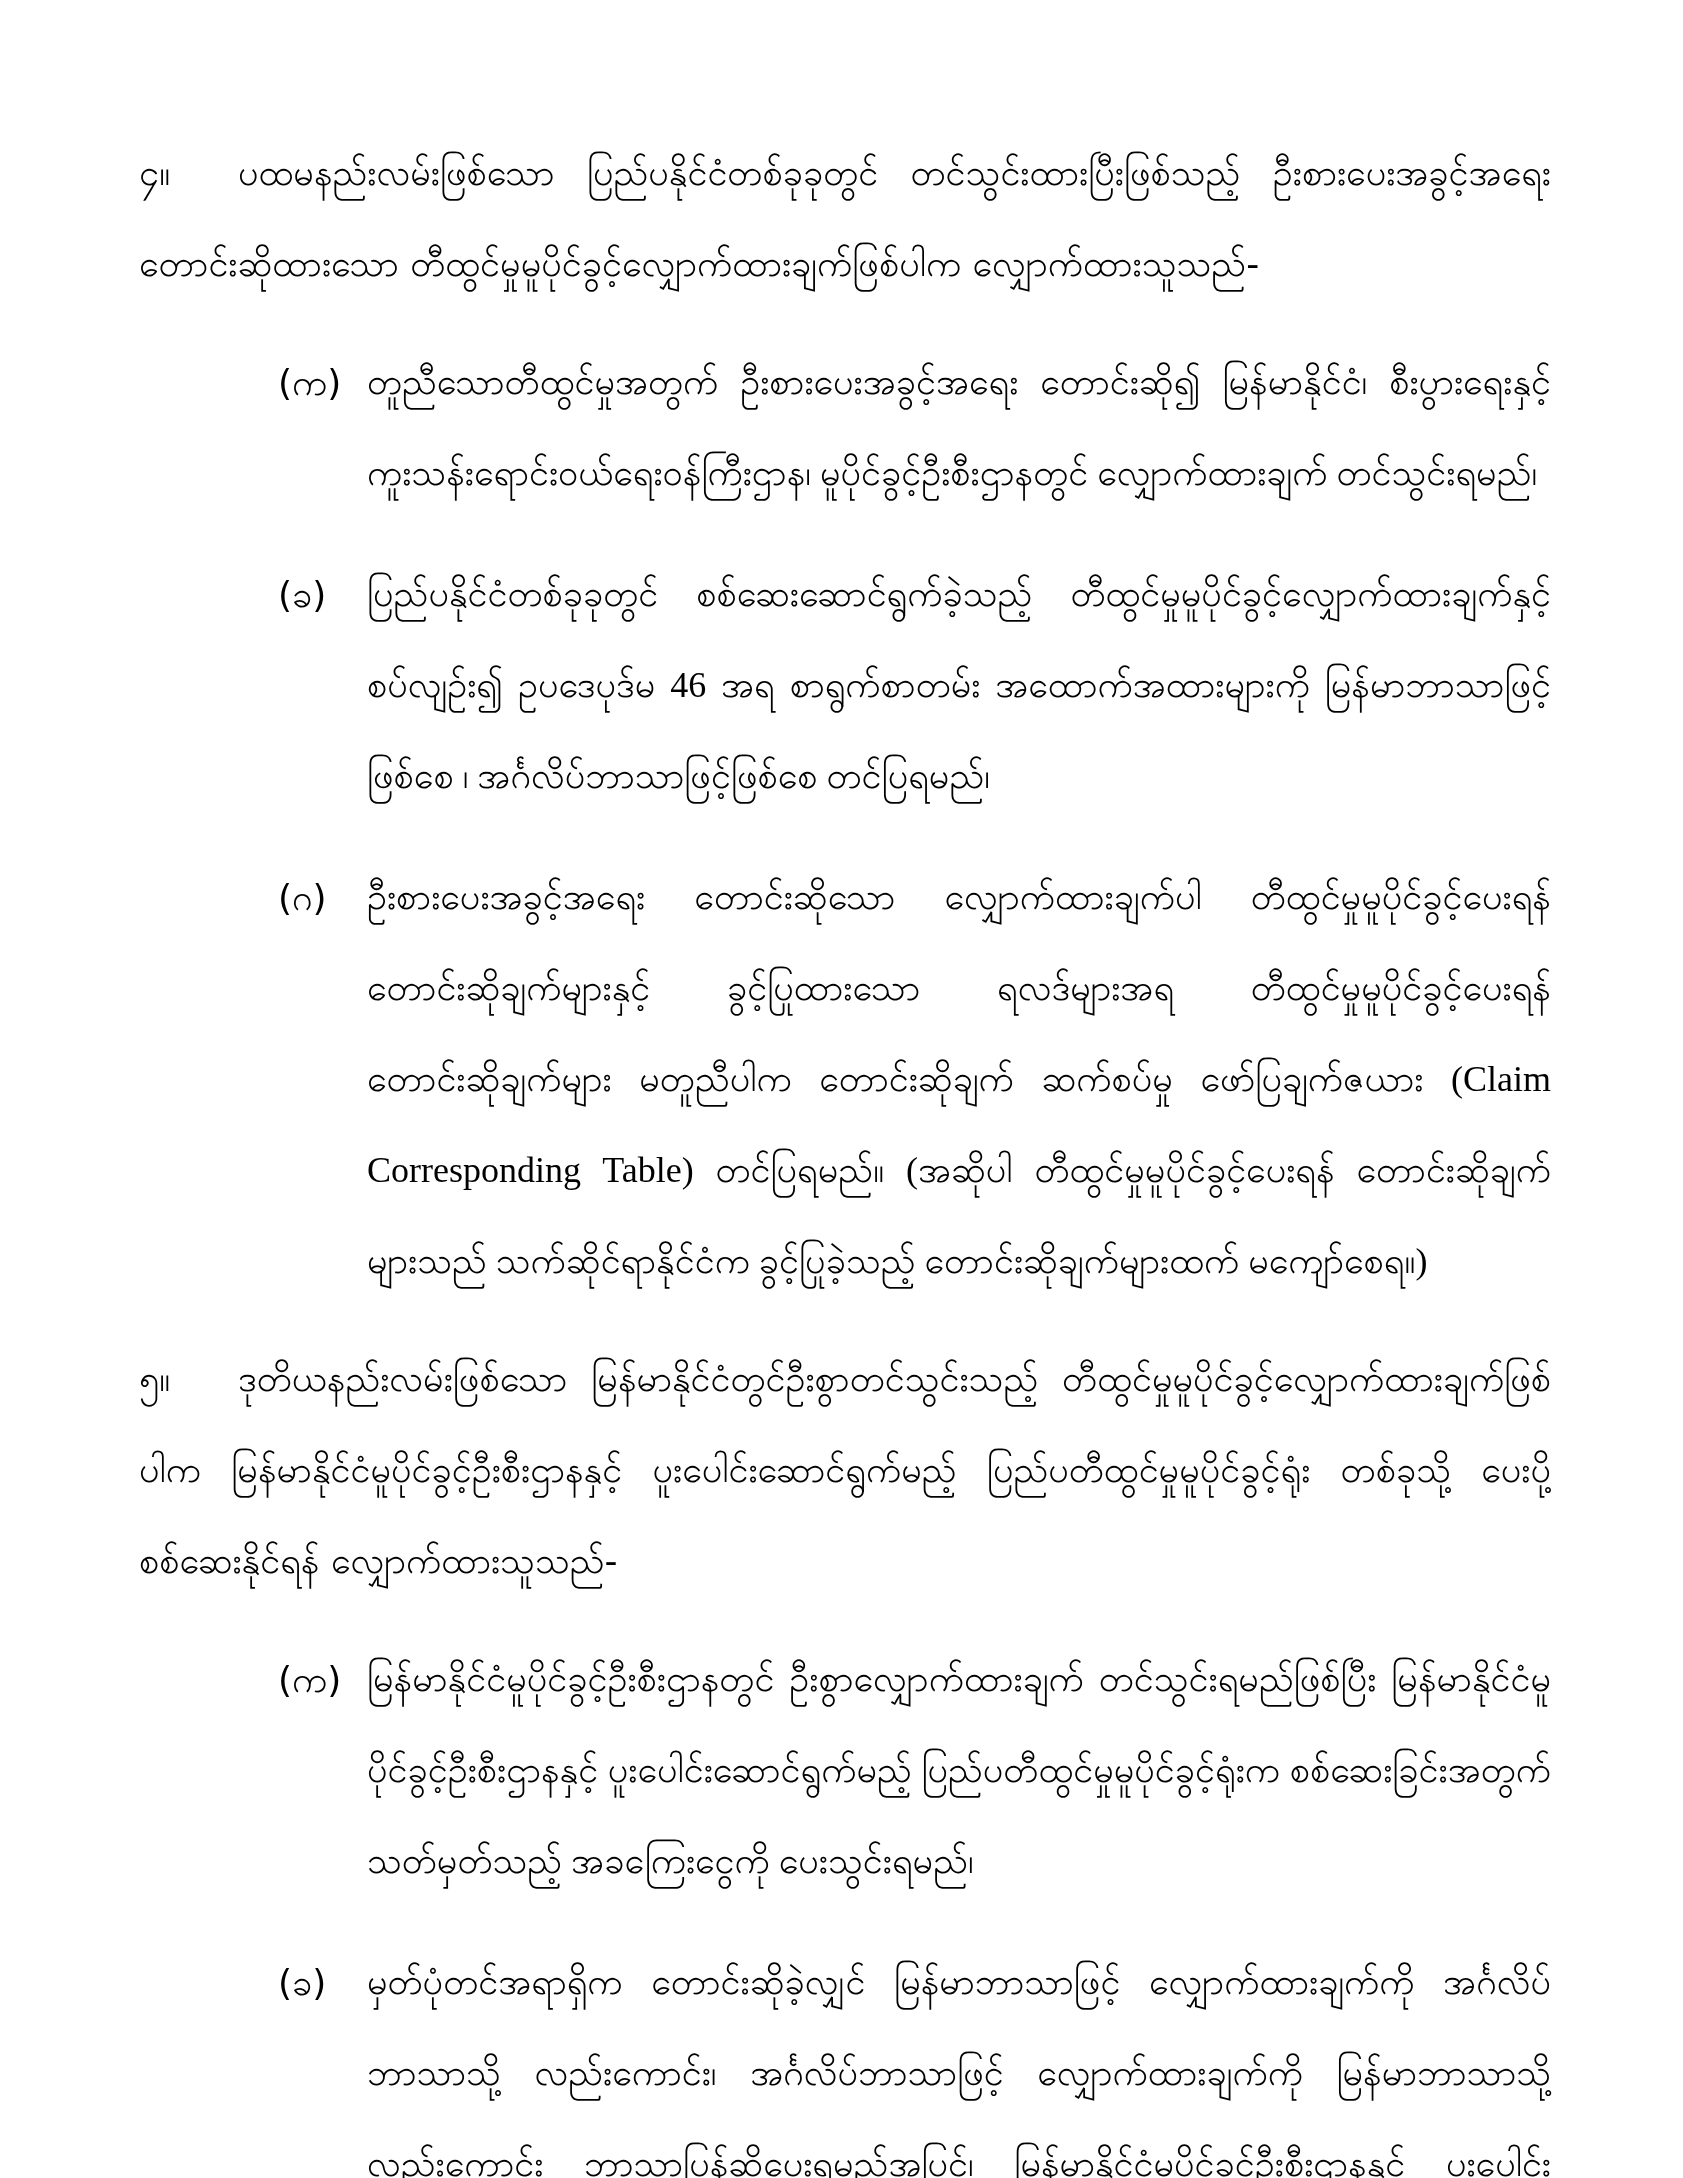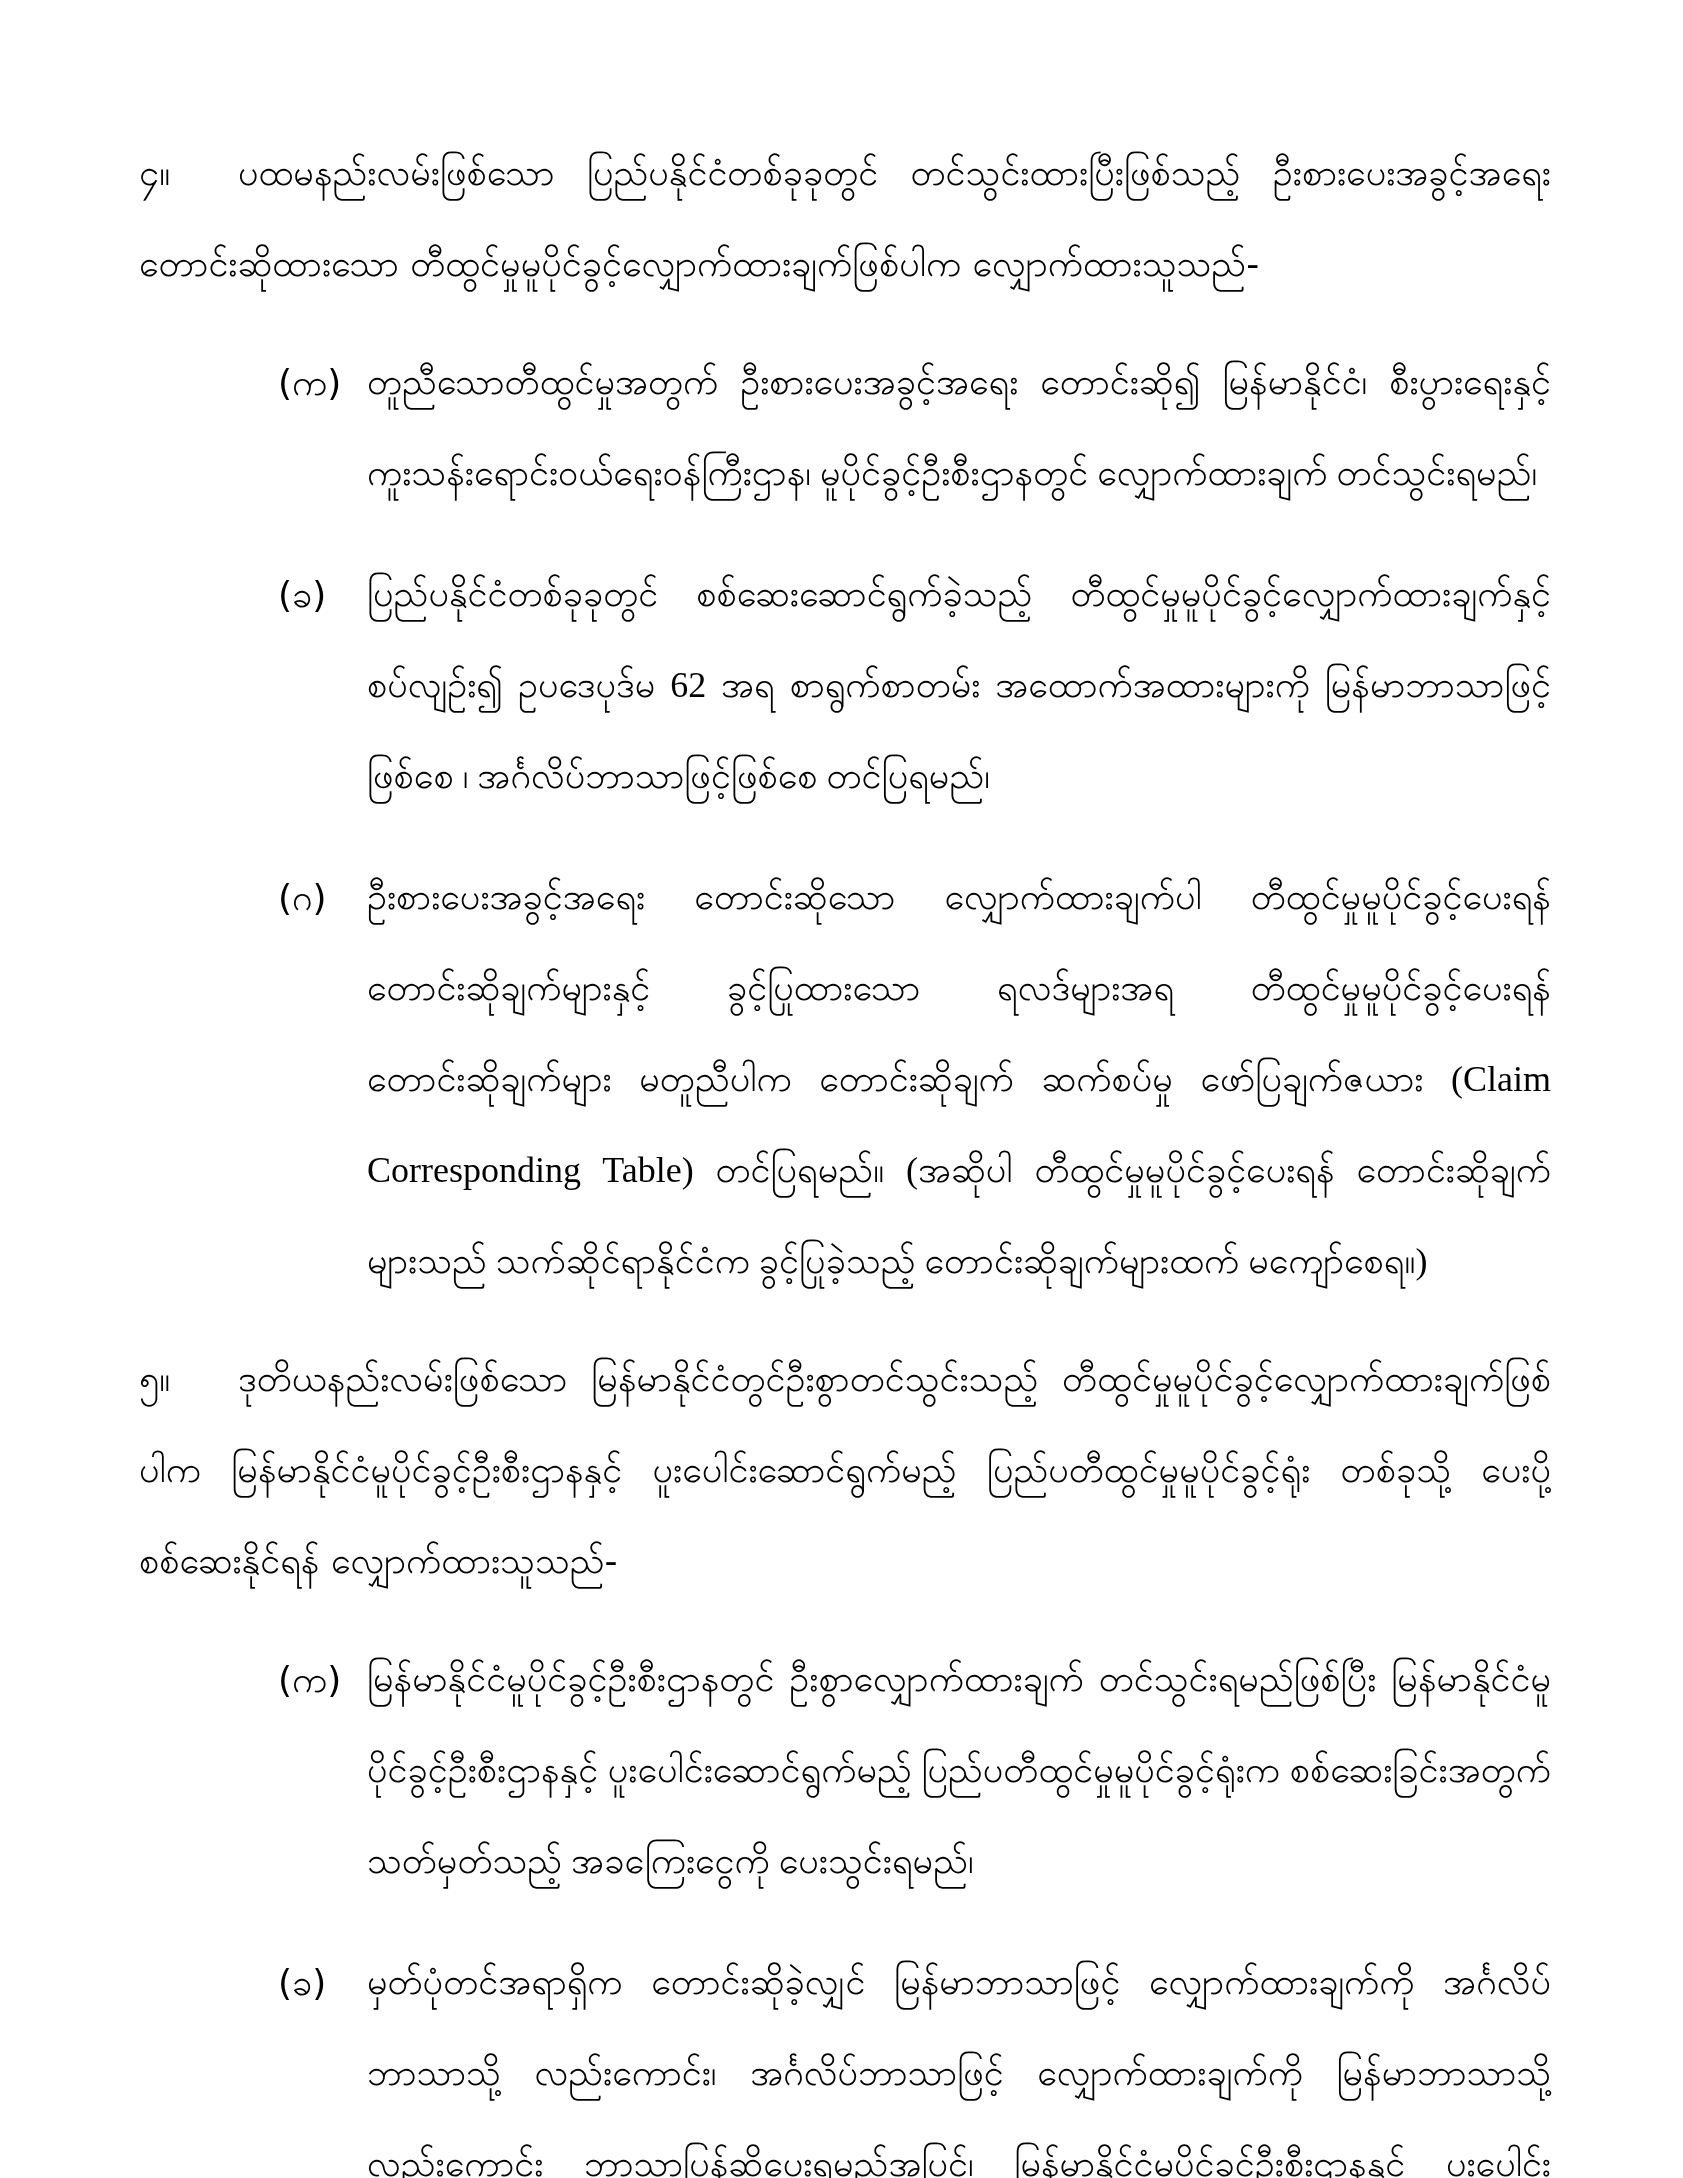--- a/index.html
+++ b/index.html
@@ -64,21 +64,21 @@
     <div class="para-intro">
       <span class="para-num">၄။</span><span>ပထမနည်းလမ်းဖြစ်သော ပြည်ပနိုင်ငံတစ်ခုခုတွင် တင်သွင်းထားပြီးဖြစ်သည့် ဦးစားပေးအခွင့်အရေးတောင်းဆိုထားသော တီထွင်မှုမူပိုင်ခွင့်လျှောက်ထားချက်ဖြစ်ပါက လျှောက်ထားသူသည်-</span>
     </div>
     <div class="items">
       <div class="item">
         <span class="item-label">(က)</span>
         <span class="item-text">တူညီသောတီထွင်မှုအတွက် ဦးစားပေးအခွင့်အရေး တောင်းဆို၍ မြန်မာနိုင်ငံ၊ စီးပွားရေးနှင့်ကူးသန်းရောင်းဝယ်ရေးဝန်ကြီးဌာန၊ မူပိုင်ခွင့်ဦးစီးဌာနတွင် လျှောက်ထားချက် တင်သွင်းရမည်၊</span>
       </div>
       <div class="item">
         <span class="item-label">(ခ)</span>
-        <span class="item-text">ပြည်ပနိုင်ငံတစ်ခုခုတွင် စစ်ဆေးဆောင်ရွက်ခဲ့သည့် တီထွင်မှုမူပိုင်ခွင့်လျှောက်ထားချက်နှင့်စပ်လျဉ်း၍ ဥပဒေပုဒ်မ 62 အရ စာရွက်စာတမ်း အထောက်အထားများကို မြန်မာဘာသာဖြင့်ဖြစ်စေ ၊ အင်္ဂလိပ်ဘာသာဖြင့်ဖြစ်စေ တင်ပြရမည်၊</span>
+        <span class="item-text">ပြည်ပနိုင်ငံတစ်ခုခုတွင် စစ်ဆေးဆောင်ရွက်ခဲ့သည့် တီထွင်မှုမူပိုင်ခွင့်လျှောက်ထားချက်နှင့်စပ်လျဉ်း၍ ဥပဒေပုဒ်မ 46 အရ စာရွက်စာတမ်း အထောက်အထားများကို မြန်မာဘာသာဖြင့်ဖြစ်စေ ၊ အင်္ဂလိပ်ဘာသာဖြင့်ဖြစ်စေ တင်ပြရမည်၊</span>
       </div>
       <div class="item">
         <span class="item-label">(ဂ)</span>
         <span class="item-text">ဦးစားပေးအခွင့်အရေး တောင်းဆိုသော လျှောက်ထားချက်ပါ တီထွင်မှုမူပိုင်ခွင့်ပေးရန် တောင်းဆိုချက်များနှင့် ခွင့်ပြုထားသော ရလဒ်များအရ တီထွင်မှုမူပိုင်ခွင့်ပေးရန် တောင်းဆိုချက်များ မတူညီပါက တောင်းဆိုချက် ဆက်စပ်မှု ဖော်ပြချက်ဇယား (Claim Corresponding Table) တင်ပြရမည်။ (အဆိုပါ တီထွင်မှုမူပိုင်ခွင့်ပေးရန် တောင်းဆိုချက်များသည် သက်ဆိုင်ရာနိုင်ငံက ခွင့်ပြုခဲ့သည့် တောင်းဆိုချက်များထက် မကျော်စေရ။)</span>
       </div>
     </div>
   </section>
 
   <section class="para">
     <div class="para-intro">

